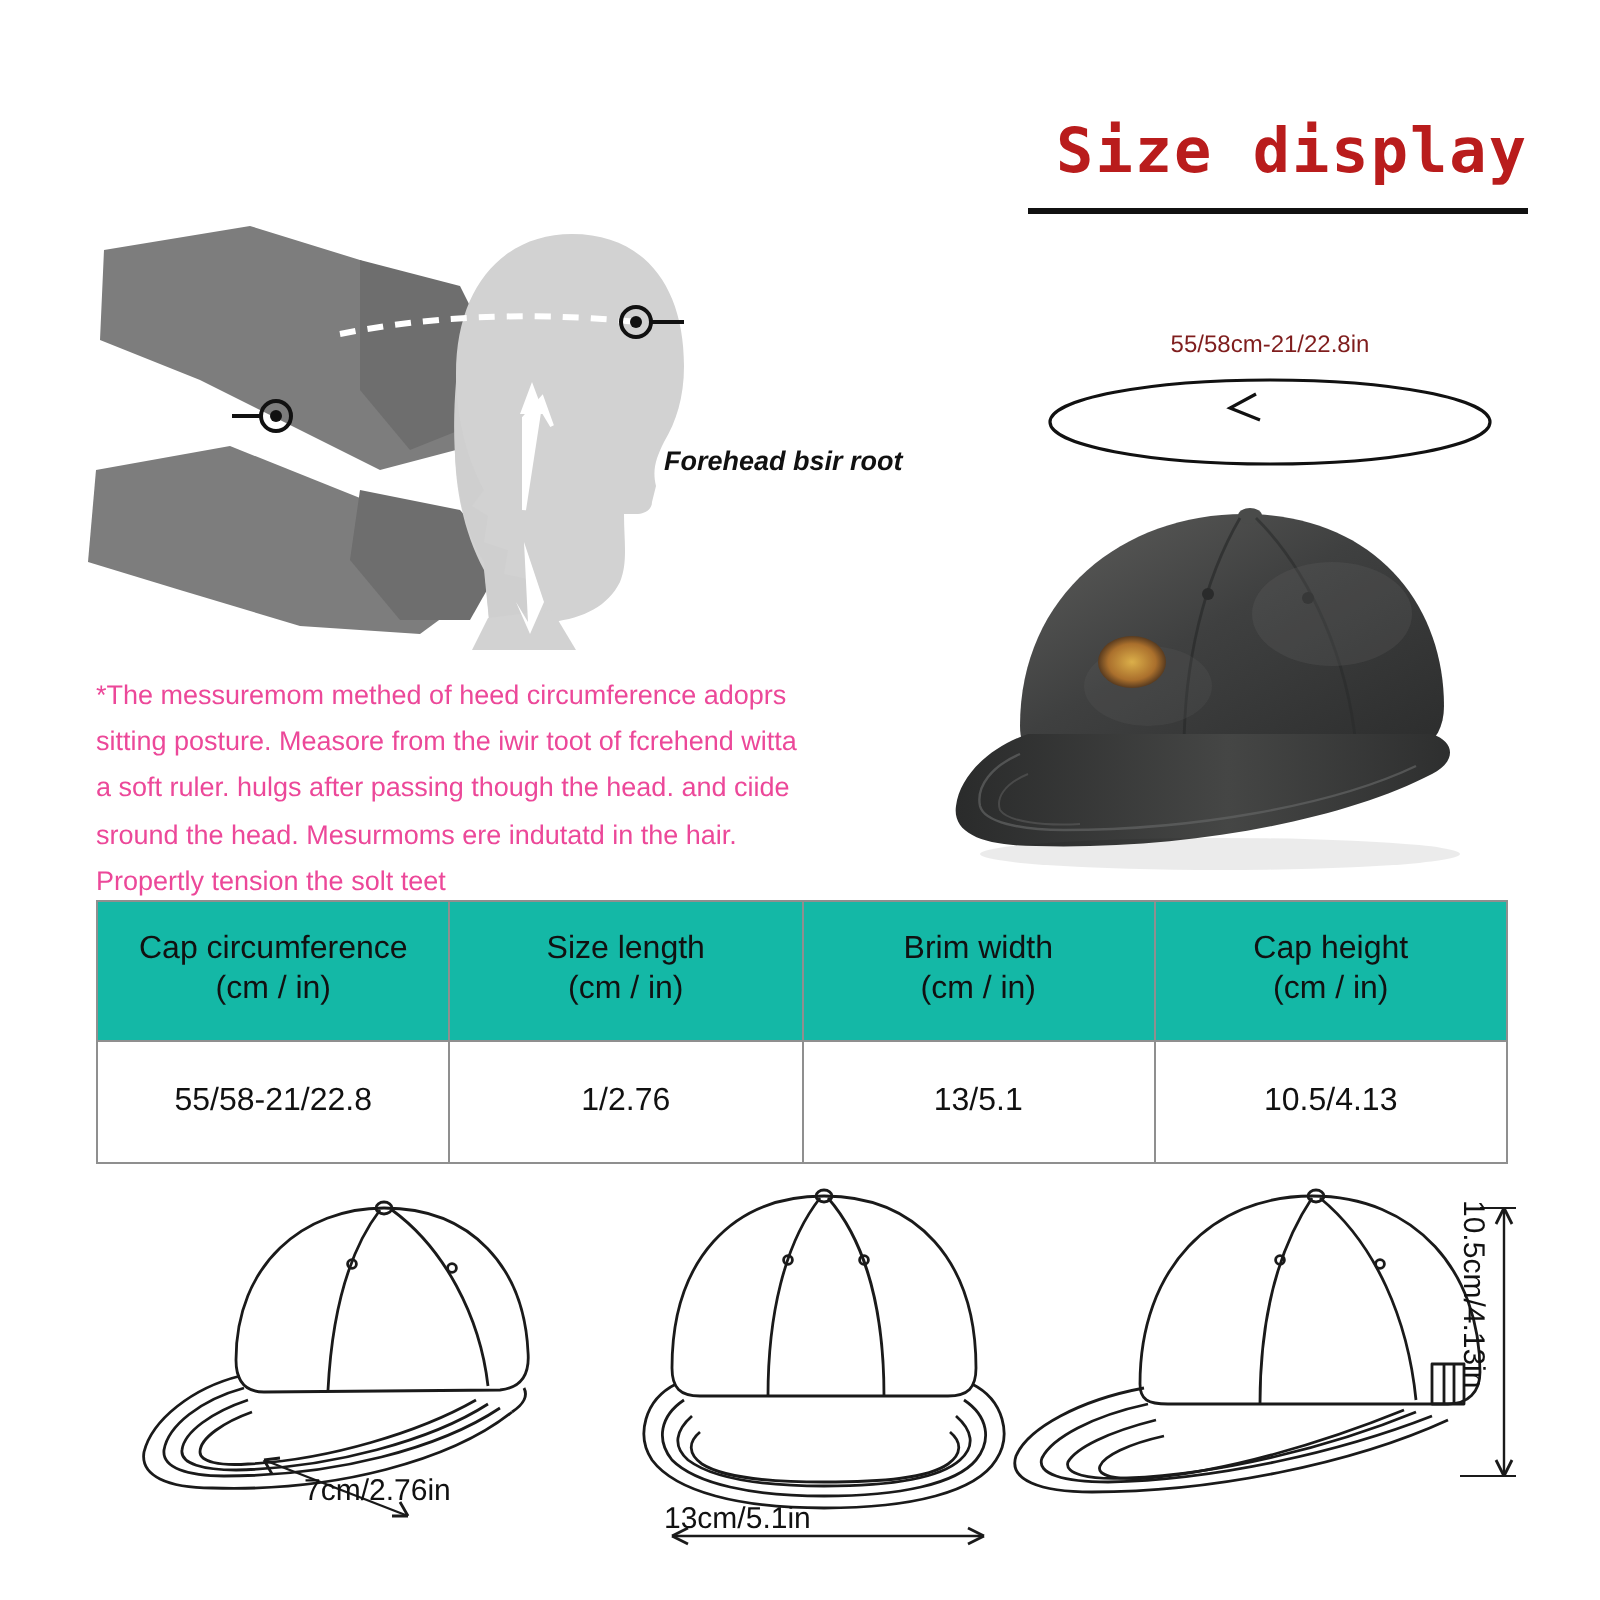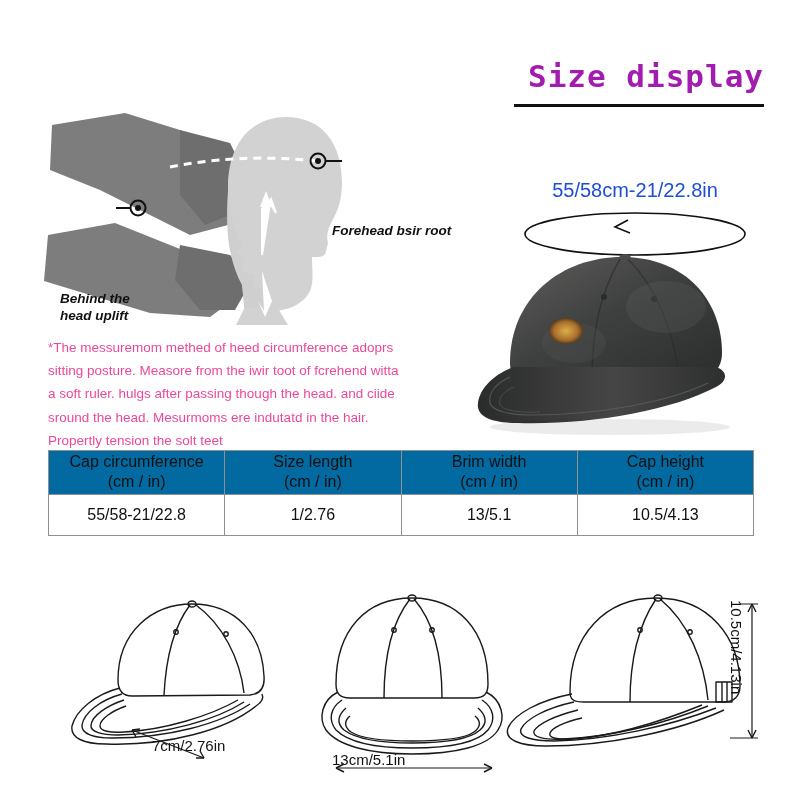--- a/index.html
+++ b/index.html
@@ -22,21 +22,21 @@
     right: 36px;
     top: 58px;
     text-align: right;
     width: 360px;
   }
   #title-text {
     font-family: "DejaVu Sans Mono", monospace;
     font-size: 31px;
     font-weight: bold;
     letter-spacing: 1px;
-    color: #a21caf;
+    color: #b91c1c;
     white-space: nowrap;
     text-align: right;
   }
   #title-rule {
     height: 3px;
     background: #111;
     width: 250px;
     margin-left: auto;
     margin-top: 10px;
   }
@@ -83,26 +83,25 @@
   }
 
   
   #circumference-block {
     position: absolute;
     left: 500px;
     top: 165px;
     width: 270px;
   }
   #circumference-label {
-    font-size: 20px;
-    color: #1d4ed8;
+    font-size: 12px;
+    color: #7f1d1d;
     text-align: center;
     white-space: nowrap;
     margin-bottom: 6px;
-    margin-top: 14px;
   }
   #circumference-ellipse { display: block; margin: 0 auto; }
 
   #hat-photo {
     position: absolute;
     left: 470px;
     top: 235px;
     width: 295px;
     height: 200px;
   }
@@ -110,33 +109,33 @@
   
   #spec-table {
     position: absolute;
     left: 48px;
     top: 450px;
     width: 706px;
     border-collapse: collapse;
     table-layout: fixed;
   }
   #spec-table th {
-    background: #0369a1;
+    background: #14b8a6;
     border: 1px solid #8f8f8f;
     font-weight: normal;
     font-size: 16px;
     line-height: 1.28;
-    padding: 1px 4px;
+    padding: 14px 4px;
     color: #111;
   }
   #spec-table td {
     border: 1px solid #8f8f8f;
     text-align: center;
     font-size: 16px;
-    padding: 11px 4px;
+    padding: 21px 4px;
     color: #111;
     background: #ffffff;
   }
   .th-sub { display: block; }
 
   
   #bottom-figures {
     position: absolute;
     left: 40px;
     top: 560px;
@@ -196,21 +195,20 @@
     <circle cx="288" cy="66" r="7.5" fill="none" stroke="#111" stroke-width="2"></circle>
     <circle cx="288" cy="66" r="3" fill="#111"></circle>
     <line x1="296" y1="66" x2="312" y2="66" stroke="#111" stroke-width="2"></line>
 
     <circle cx="108" cy="113" r="7.5" fill="none" stroke="#111" stroke-width="2"></circle>
     <circle cx="108" cy="113" r="3" fill="#111"></circle>
     <line x1="100" y1="113" x2="86" y2="113" stroke="#111" stroke-width="2"></line>
   </svg>
 
   <div class="callout-label" id="label-forehead">Forehead bsir root</div>
-  <div class="callout-label" id="label-behind">Behind the head uplift</div>
 </div>
 
 <div id="note-text">*The messuremom methed of heed circumference adoprs sitting posture. Measore from the iwir toot of fcrehend witta a soft ruler. hulgs after passing though the head. and ciide sround the head. Mesurmoms ere indutatd in the hair. Propertly tension the solt teet</div>
 
 <div id="circumference-block">
   <div id="circumference-label">55/58cm-21/22.8in</div>
   <svg id="circumference-ellipse" width="230" height="52" viewBox="0 0 230 52" xmlns="http://www.w3.org/2000/svg">
     <ellipse cx="115" cy="26" rx="110" ry="21" fill="none" stroke="#111" stroke-width="1.6"></ellipse>
     <path d="M108 12 L95 19 L110 25" fill="none" stroke="#111" stroke-width="1.6"></path>
   </svg>

